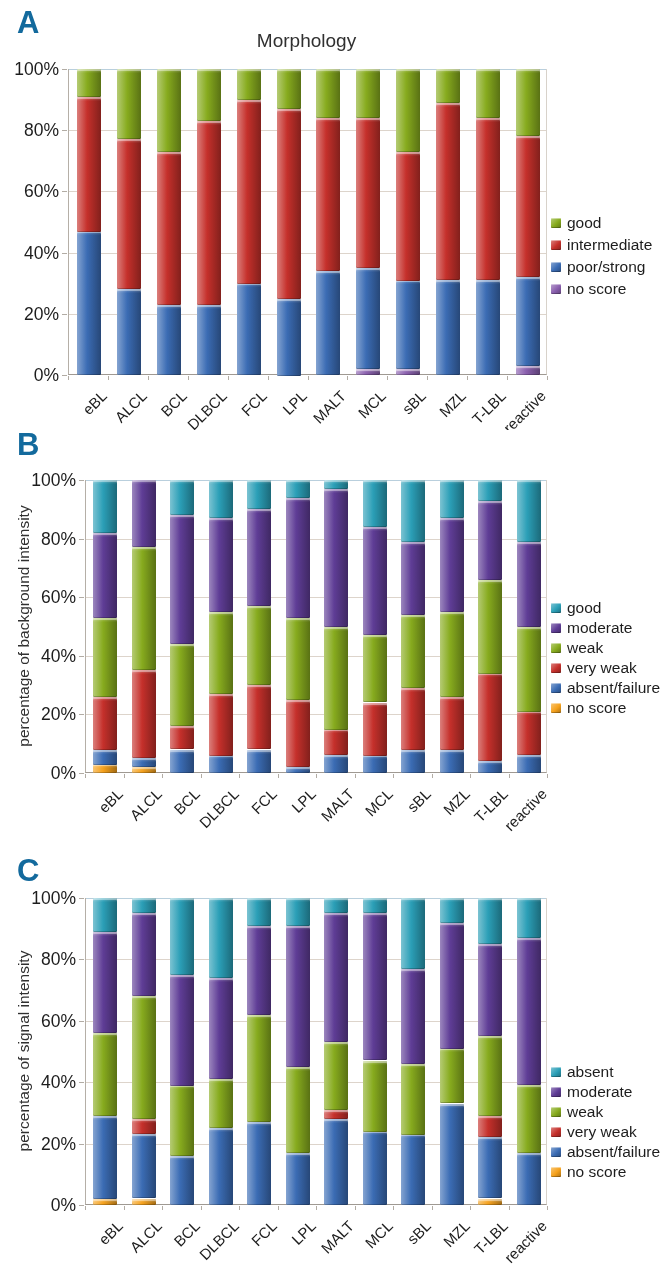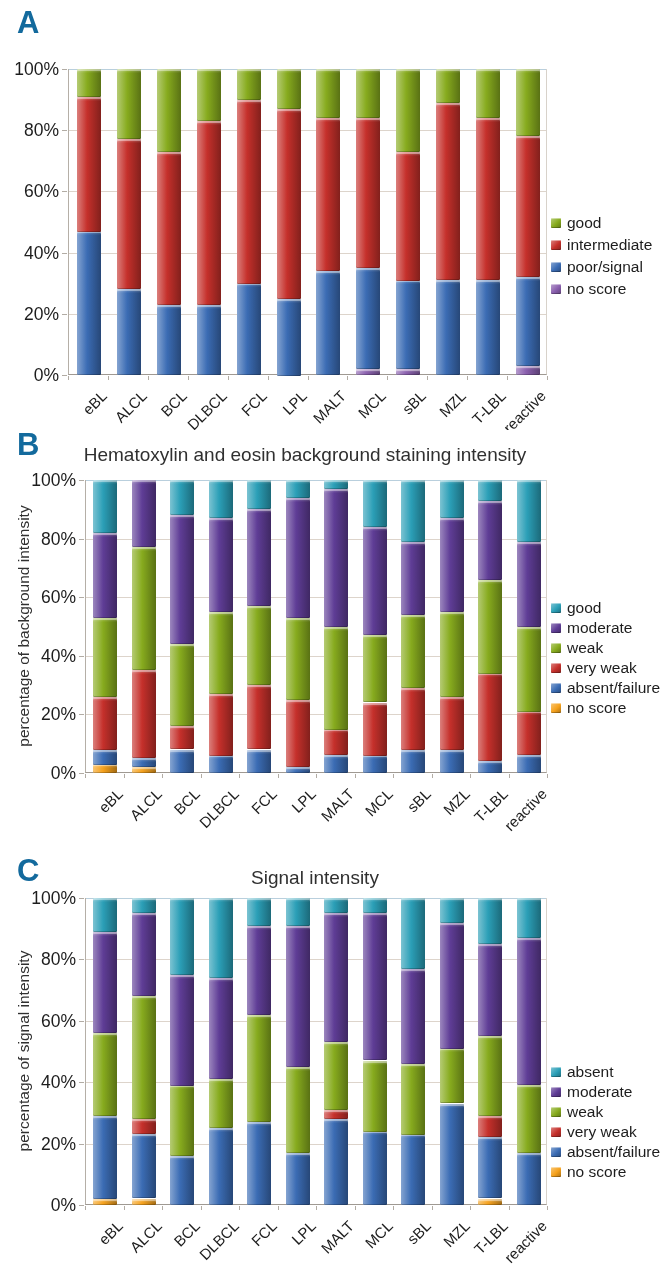--- a/index.html
+++ b/index.html
@@ -31,20 +31,21 @@
   .p-a .legend-item{height:21px;margin-bottom:1px;}
   .p-b .legend-item,.p-c .legend-item{height:20px;}
   .legend-marker{width:10px;height:10px;margin-right:6px;flex:0 0 auto;border-radius:1px;box-shadow:inset 0 1px 0 rgba(255,255,255,.45), inset 0 -1px 0 rgba(0,0,0,.25);}
   .legend-label{font-size:15.5px;color:#1d1d1d;white-space:nowrap;}
 </style>
 </head>
 <body>
 
 <section class="panel p-a">
   <div class="panel-letter">A</div>
+  <div class="chart-title">Morphology</div>
 
   <div class="plot">
       <div class="gridline top" style="top: 0px;"></div>
       <div class="gridline" style="top: 61px;"></div>
       <div class="gridline" style="top: 122px;"></div>
       <div class="gridline" style="top: 184px;"></div>
       <div class="gridline" style="top: 245px;"></div>
       <div class="bar-seg" style="left: 8px; width: 24px; top: 162px; height: 144px; background: linear-gradient(rgba(255, 255, 255, 0.3) 0px, rgba(255, 255, 255, 0) 4px), linear-gradient(90deg, rgb(133, 164, 209) 0%, rgb(59, 108, 180) 42%, rgb(39, 71, 119) 100%);"></div>
       <div class="bar-seg" style="left: 8px; width: 24px; top: 28px; height: 135px; background: linear-gradient(rgba(255, 255, 255, 0.3) 0px, rgba(255, 255, 255, 0) 4px), linear-gradient(90deg, rgb(219, 127, 124) 0%, rgb(197, 48, 43) 42%, rgb(130, 32, 28) 100%);"></div>
       <div class="bar-seg" style="left: 8px; width: 24px; top: 0px; height: 28px; background: linear-gradient(rgba(255, 255, 255, 0.3) 0px, rgba(255, 255, 255, 0) 4px), linear-gradient(90deg, rgb(181, 203, 116) 0%, rgb(135, 171, 30) 42%, rgb(89, 113, 20) 100%);"></div>
@@ -89,21 +90,21 @@
       <div class="legend-item">
         <span class="legend-marker" style="background: linear-gradient(135deg, rgb(183, 205, 120), rgb(135, 171, 30) 55%, rgb(95, 120, 21));"></span>
         <span class="legend-label">good</span>
       </div>
       <div class="legend-item">
         <span class="legend-marker" style="background: linear-gradient(135deg, rgb(220, 131, 128), rgb(197, 48, 43) 55%, rgb(138, 34, 30));"></span>
         <span class="legend-label">intermediate</span>
       </div>
       <div class="legend-item">
         <span class="legend-marker" style="background: linear-gradient(135deg, rgb(137, 167, 210), rgb(59, 108, 180) 55%, rgb(41, 76, 126));"></span>
-        <span class="legend-label">poor/signal</span>
+        <span class="legend-label">poor/strong</span>
       </div>
       <div class="legend-item">
         <span class="legend-marker" style="background: linear-gradient(135deg, rgb(185, 159, 206), rgb(138, 95, 174) 55%, rgb(97, 67, 122));"></span>
         <span class="legend-label">no score</span>
       </div>
     </div>
 <div class="ytick" style="left: 0px; width: 59px; top: 59px;">100%</div>
     <div class="yaxis-tick" style="left: 62px; top: 69px; width: 5px; height: 1px;"></div>
     <div class="ytick" style="left: 0px; width: 59px; top: 120px;">80%</div>
     <div class="yaxis-tick" style="left: 62px; top: 130px; width: 5px; height: 1px;"></div>
@@ -137,21 +138,20 @@
     <div class="xlabel" style="left: 247px; top: 387px;">MALT</div>
     <div class="xlabel" style="left: 287px; top: 387px;">MCL</div>
     <div class="xlabel" style="left: 327px; top: 387px;">sBL</div>
     <div class="xlabel" style="left: 367px; top: 387px;">MZL</div>
     <div class="xlabel" style="left: 407px; top: 387px;">T-LBL</div>
     <div class="xlabel" style="left: 447px; top: 387px;">reactive</div>
   </section>
 
 <section class="panel p-b">
   <div class="panel-letter">B</div>
-  <div class="chart-title">Hematoxylin and eosin background staining intensity</div>
   <div class="ylabel">percentage of background intensity</div>
   <div class="plot">
       <div class="gridline top" style="top: 0px;"></div>
       <div class="gridline" style="top: 59px;"></div>
       <div class="gridline" style="top: 117px;"></div>
       <div class="gridline" style="top: 176px;"></div>
       <div class="gridline" style="top: 234px;"></div>
       <div class="bar-seg" style="left: 7px; width: 24px; top: 284px; height: 9px; background: linear-gradient(rgba(255, 255, 255, 0.3) 0px, rgba(255, 255, 255, 0) 4px), linear-gradient(90deg, rgb(249, 197, 114) 0%, rgb(245, 161, 28) 42%, rgb(162, 106, 18) 100%);"></div>
       <div class="bar-seg" style="left: 7px; width: 24px; top: 270px; height: 15px; background: linear-gradient(rgba(255, 255, 255, 0.3) 0px, rgba(255, 255, 255, 0) 4px), linear-gradient(90deg, rgb(133, 164, 209) 0%, rgb(59, 108, 180) 42%, rgb(39, 71, 119) 100%);"></div>
       <div class="bar-seg" style="left: 7px; width: 24px; top: 217px; height: 53px; background: linear-gradient(rgba(255, 255, 255, 0.3) 0px, rgba(255, 255, 255, 0) 4px), linear-gradient(90deg, rgb(219, 127, 124) 0%, rgb(197, 48, 43) 42%, rgb(130, 32, 28) 100%);"></div>
@@ -274,21 +274,20 @@
     <div class="xlabel" style="left: 255px; top: 355px;">MALT</div>
     <div class="xlabel" style="left: 294px; top: 355px;">MCL</div>
     <div class="xlabel" style="left: 332px; top: 355px;">sBL</div>
     <div class="xlabel" style="left: 371px; top: 355px;">MZL</div>
     <div class="xlabel" style="left: 409px; top: 355px;">T-LBL</div>
     <div class="xlabel" style="left: 448px; top: 355px;">reactive</div>
   </section>
 
 <section class="panel p-c">
   <div class="panel-letter">C</div>
-  <div class="chart-title">Signal intensity</div>
   <div class="ylabel">percentage of signal intensity</div>
   <div class="plot">
       <div class="gridline top" style="top: 0px;"></div>
       <div class="gridline" style="top: 61px;"></div>
       <div class="gridline" style="top: 123px;"></div>
       <div class="gridline" style="top: 184px;"></div>
       <div class="gridline" style="top: 246px;"></div>
       <div class="bar-seg" style="left: 7px; width: 24px; top: 301px; height: 6px; background: linear-gradient(rgba(255, 255, 255, 0.3) 0px, rgba(255, 255, 255, 0) 4px), linear-gradient(90deg, rgb(249, 197, 114) 0%, rgb(245, 161, 28) 42%, rgb(162, 106, 18) 100%);"></div>
       <div class="bar-seg" style="left: 7px; width: 24px; top: 218px; height: 83px; background: linear-gradient(rgba(255, 255, 255, 0.3) 0px, rgba(255, 255, 255, 0) 4px), linear-gradient(90deg, rgb(133, 164, 209) 0%, rgb(59, 108, 180) 42%, rgb(39, 71, 119) 100%);"></div>
       <div class="bar-seg" style="left: 7px; width: 24px; top: 135px; height: 83px; background: linear-gradient(rgba(255, 255, 255, 0.3) 0px, rgba(255, 255, 255, 0) 4px), linear-gradient(90deg, rgb(181, 203, 116) 0%, rgb(135, 171, 30) 42%, rgb(89, 113, 20) 100%);"></div>

